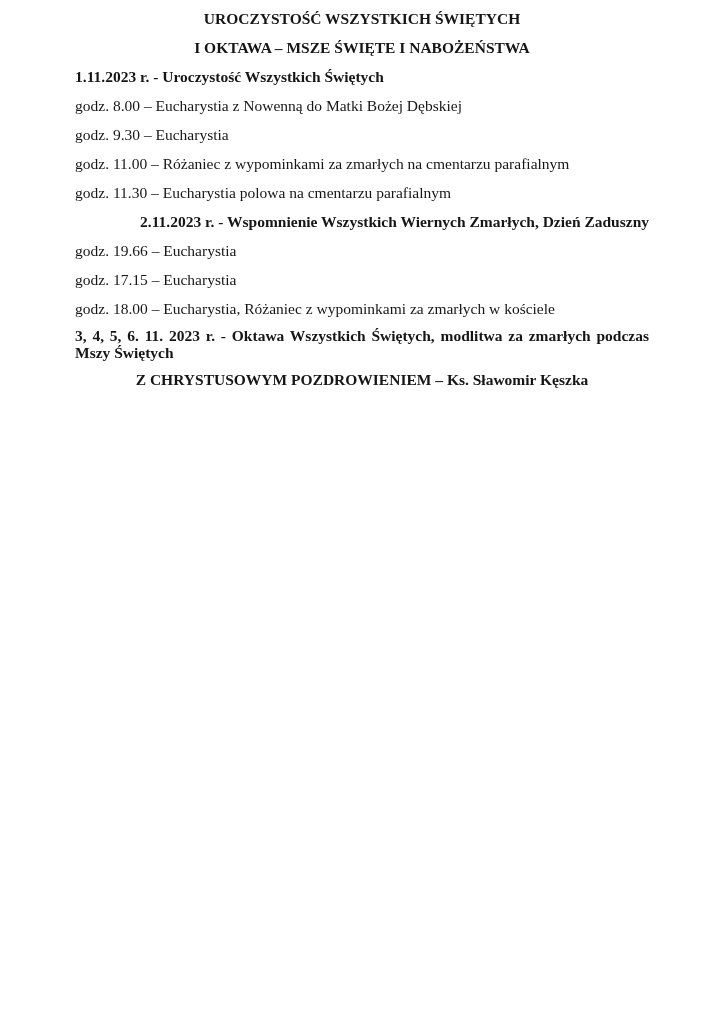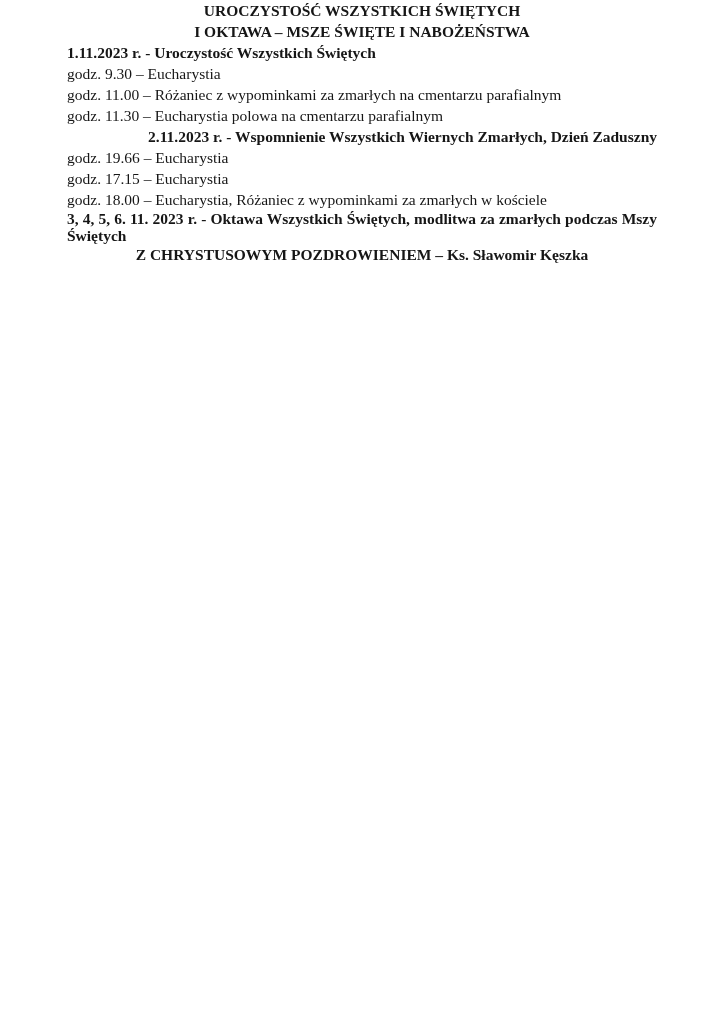--- a/index.html
+++ b/index.html
@@ -13,21 +13,21 @@
     position: relative;
     width: 724px;
     height: 1024px;
     background: #ffffff;
     color: #161616;
     font-family: "Liberation Serif", "DejaVu Serif", serif;
     font-size: 15.5px;
     box-sizing: border-box;
     padding: 0 67px;
   }
-  .page p { margin: 0; padding: 0; }
+  .page p { margin: 8px; padding: 0; }
   .line   { line-height: 21px; white-space: nowrap; }
   .center { text-align: center; }
   .bold   { font-weight: bold; }
   .para   {
     line-height: 17px;
     font-weight: bold;
     text-align: justify;
   }
   
   .title1  { margin-top: 82px; }
@@ -46,20 +46,21 @@
 <body>
 
 <div class="page">
 
   <p class="line center bold title1">UROCZYSTOŚĆ WSZYSTKICH ŚWIĘTYCH</p>
 
   <p class="line center bold title2">I OKTAWA – MSZE ŚWIĘTE I NABOŻEŃSTWA</p>
 
   <p class="line bold head1">1.11.2023 r. - Uroczystość Wszystkich Świętych</p>
 
+  <p class="line gap-first">godz. 8.00 – Eucharystia z Nowenną do Matki Bożej Dębskiej</p>
   <p class="line gap-item">godz. 9.30 – Eucharystia</p>
   <p class="line gap-item2">godz. 11.00 – Różaniec z wypominkami za zmarłych na cmentarzu parafialnym</p>
   <p class="line gap-item">godz. 11.30 – Eucharystia polowa na cmentarzu parafialnym</p>
 
   <p class="line bold head2">2.11.2023 r. - Wspomnienie Wszystkich Wiernych Zmarłych, Dzień Zaduszny</p>
 
   <p class="line gap-first2">godz. 19.66 – Eucharystia</p>
   <p class="line gap-item">godz. 17.15 – Eucharystia</p>
   <p class="line gap-item2">godz. 18.00 – Eucharystia, Różaniec z wypominkami za zmarłych w kościele</p>
 

